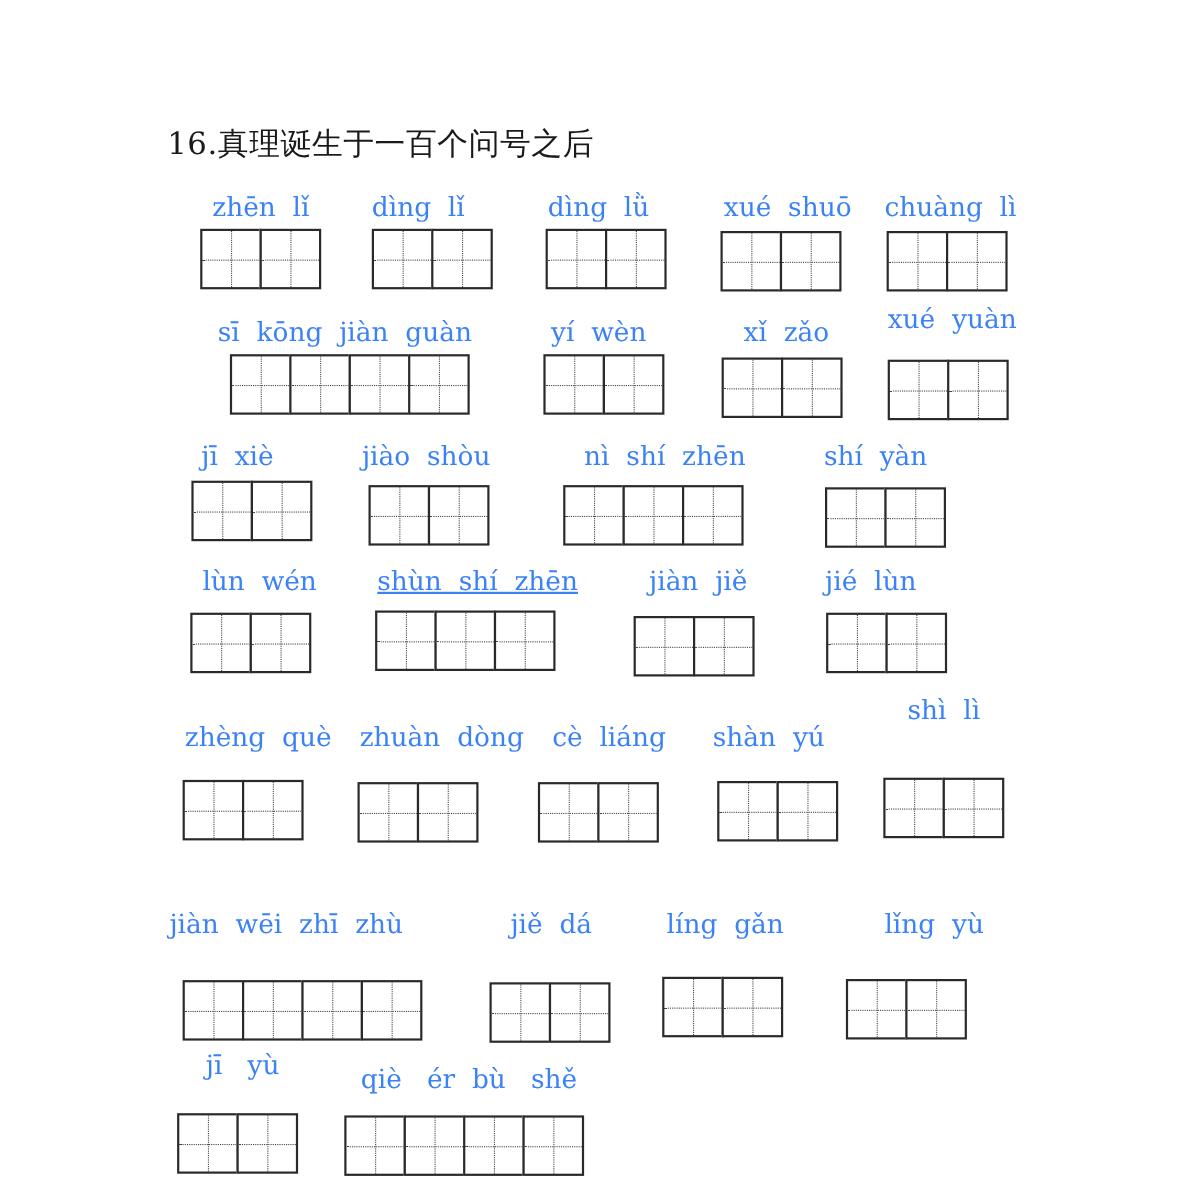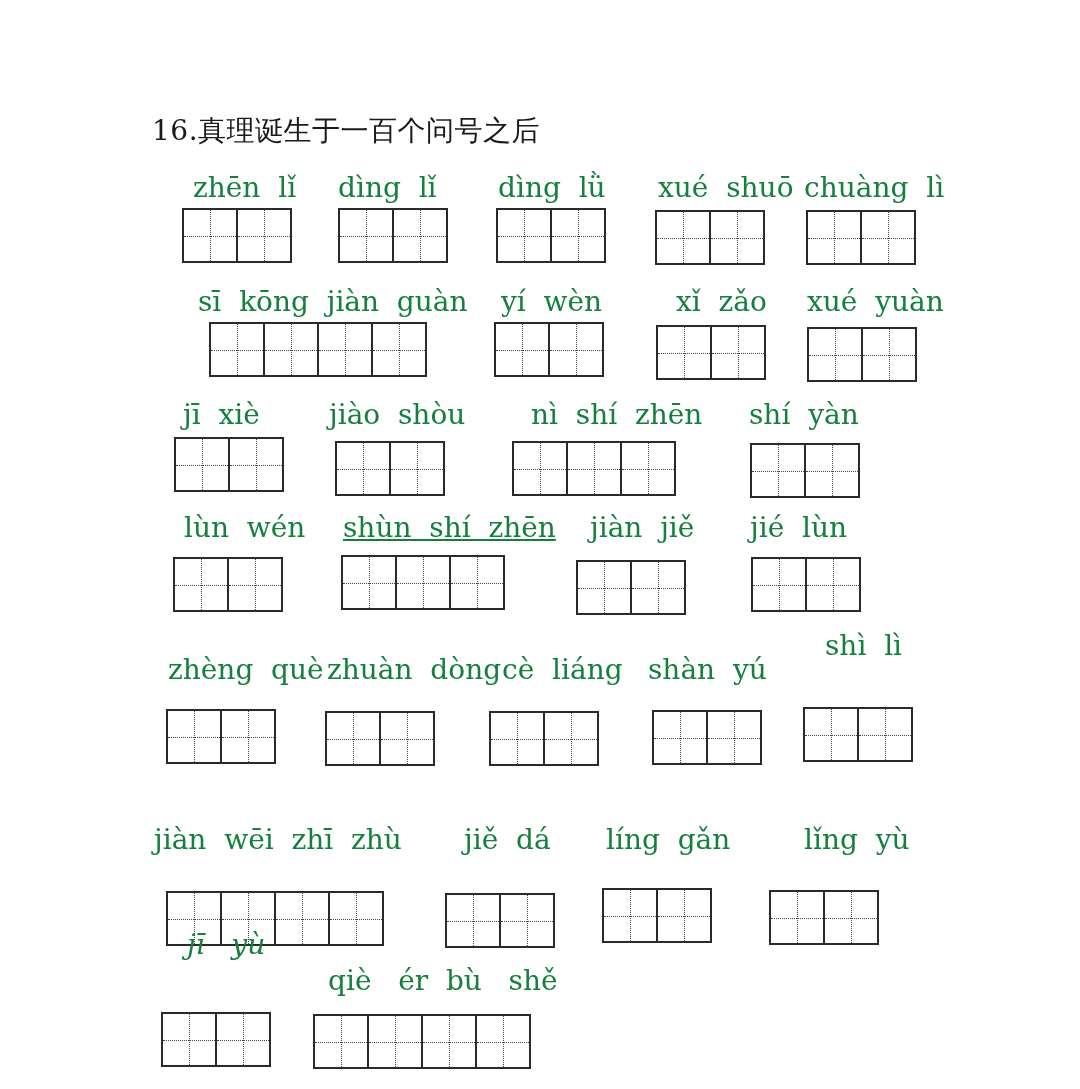--- a/index.html
+++ b/index.html
@@ -9,22 +9,22 @@
       font-family: "DejaVu Serif", "Liberation Serif", serif;
       color: #1a1a1a;
     }
     .title {
       position: absolute; left: 152px; top: 112px;
       font-size: 28px; letter-spacing: 0.5px; color: #1a1a1a;
       font-family: "DejaVu Serif", "Liberation Serif", serif;
     }
     .group { position: absolute; }
     .pinyin {
-      position: absolute; white-space: pre; font-size: 28px; line-height: 28px;
-      font-family: "DejaVu Serif", "Liberation Serif", serif; color: #15803d;
+      position: absolute; white-space: pre; font-size: 24px; line-height: 28px;
+      font-family: "DejaVu Serif", "Liberation Serif", serif; color: #3b82f6;
     }
     .grid { position: absolute; display: flex; }
     .cell {
       width: 56px; height: 55px; position: relative; box-sizing: border-box;
       border: 2px solid #2a2a2a; margin-left: -2px; background: #fff;
     }
     .cell:first-child { margin-left: 0; }
     .cell::before {
       content: ""; position: absolute; left: 50%; top: 0; bottom: 0;
       border-left: 1.5px dotted #444;
@@ -92,21 +92,21 @@
       </div>
     </div>
     <div class="group">
       <div class="pinyin" style="left: 676px; top: 288px;">xǐ  zǎo</div>
       <div class="grid" style="left: 656px; top: 325px;">
         <div class="cell"></div>
         <div class="cell"></div>
       </div>
     </div>
     <div class="group">
-      <div class="pinyin" style="left: 807px; top: 288px;">xué  yuàn</div>
+      <div class="pinyin" style="left: 807px; top: 276px;">xué  yuàn</div>
       <div class="grid" style="left: 807px; top: 327px;">
         <div class="cell"></div>
         <div class="cell"></div>
       </div>
     </div>
     <div class="group">
       <div class="pinyin" style="left: 183px; top: 401px;">jī  xiè</div>
       <div class="grid" style="left: 174px; top: 437px;">
         <div class="cell"></div>
         <div class="cell"></div>
@@ -222,21 +222,21 @@
       </div>
     </div>
     <div class="group">
       <div class="pinyin" style="left: 804px; top: 826px;">lǐng  yù</div>
       <div class="grid" style="left: 769px; top: 890px;">
         <div class="cell"></div>
         <div class="cell"></div>
       </div>
     </div>
     <div class="group">
-      <div class="pinyin" style="left: 187px; top: 931px; font-style: italic;">jī   yù</div>
+      <div class="pinyin" style="left: 187px; top: 954px;">jī   yù</div>
       <div class="grid" style="left: 161px; top: 1012px;">
         <div class="cell"></div>
         <div class="cell"></div>
       </div>
     </div>
     <div class="group">
       <div class="pinyin" style="left: 316px; top: 967px; margin-left: 12px;">qiè   ér  bù   shě</div>
       <div class="grid" style="left: 313px; top: 1014px;">
         <div class="cell"></div>
         <div class="cell"></div>

